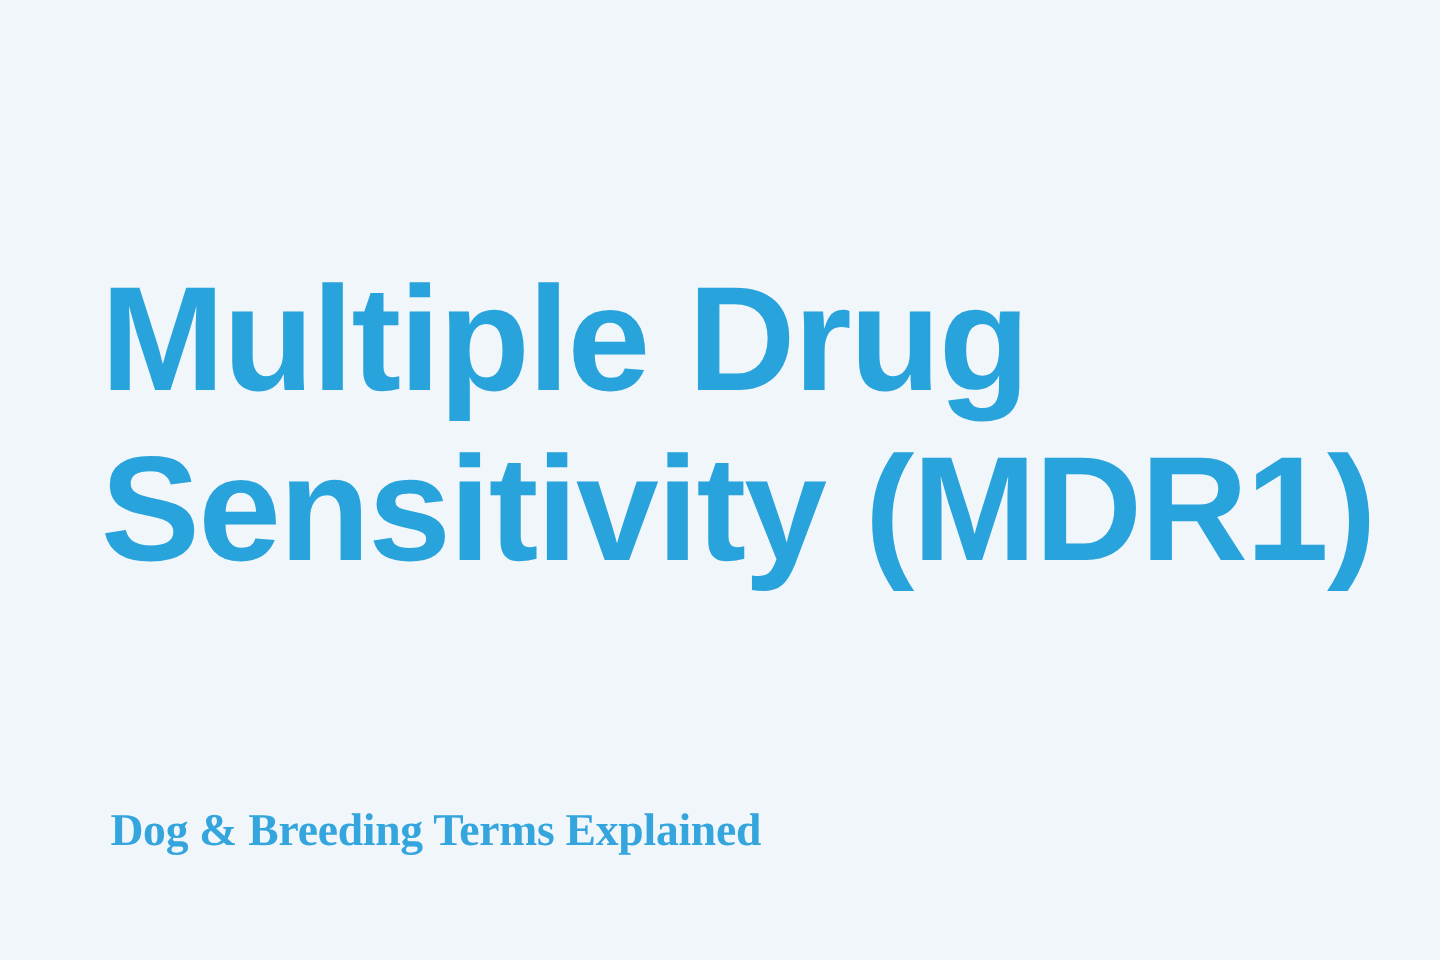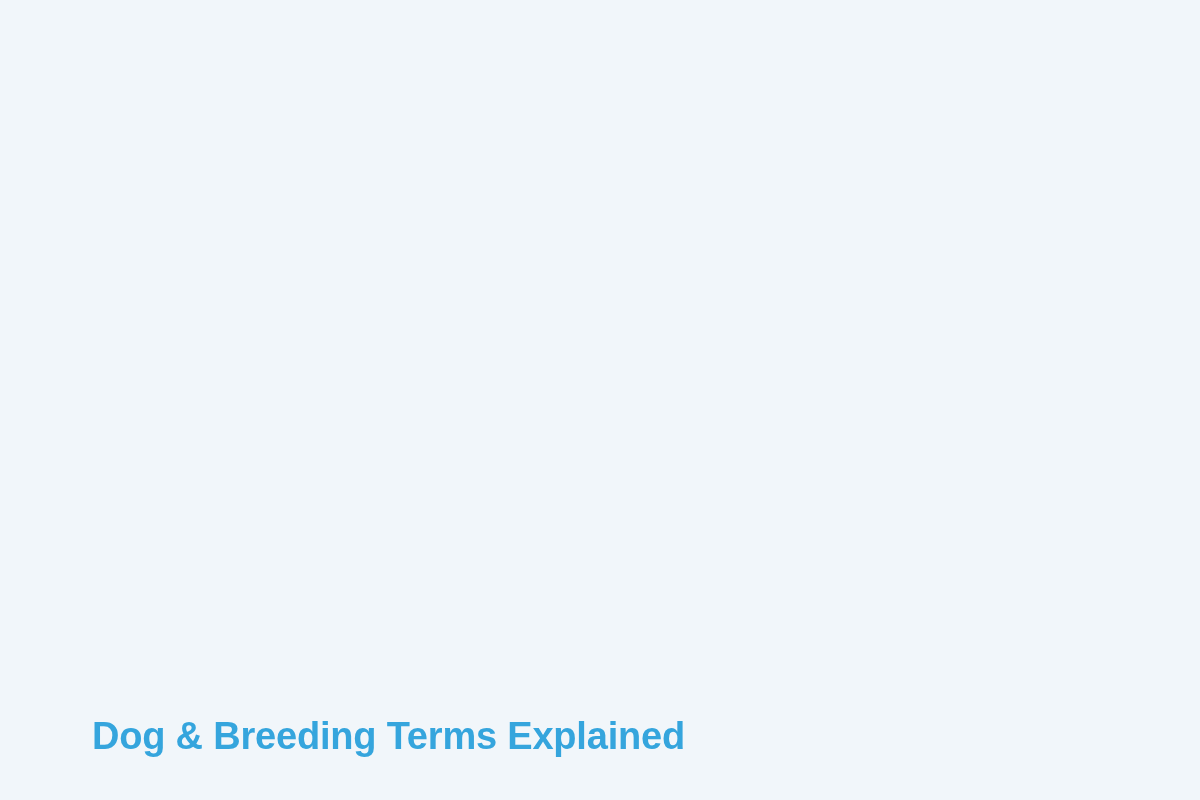--- a/index.html
+++ b/index.html
@@ -40,31 +40,34 @@
     letter-spacing: -1.5px;
     color: #29a3dc;
     white-space: nowrap;
   }
 
   
   #subtitle {
     position: absolute;
     left: 92px;
     top: 669px;
-    font-family: Liberation Sans, sans-serif;
+    font-family: Liberation Serif, serif;
     font-weight: bold;
     font-size: 38px;
     line-height: 46px;
     letter-spacing: -0.2px;
     color: #35a5dd;
     white-space: nowrap;
-    margin-top: 44px;
   }
 </style>
 </head>
 <body>
 
 <div id="card">
 
+  <div id="title-block">
+    <span class="title-line">Multiple Drug</span>
+    <span class="title-line">Sensitivity (MDR1)</span>
+  </div>
 
   <div id="subtitle">Dog &amp; Breeding Terms Explained</div>
 
 </div>
 
 </body></html>

